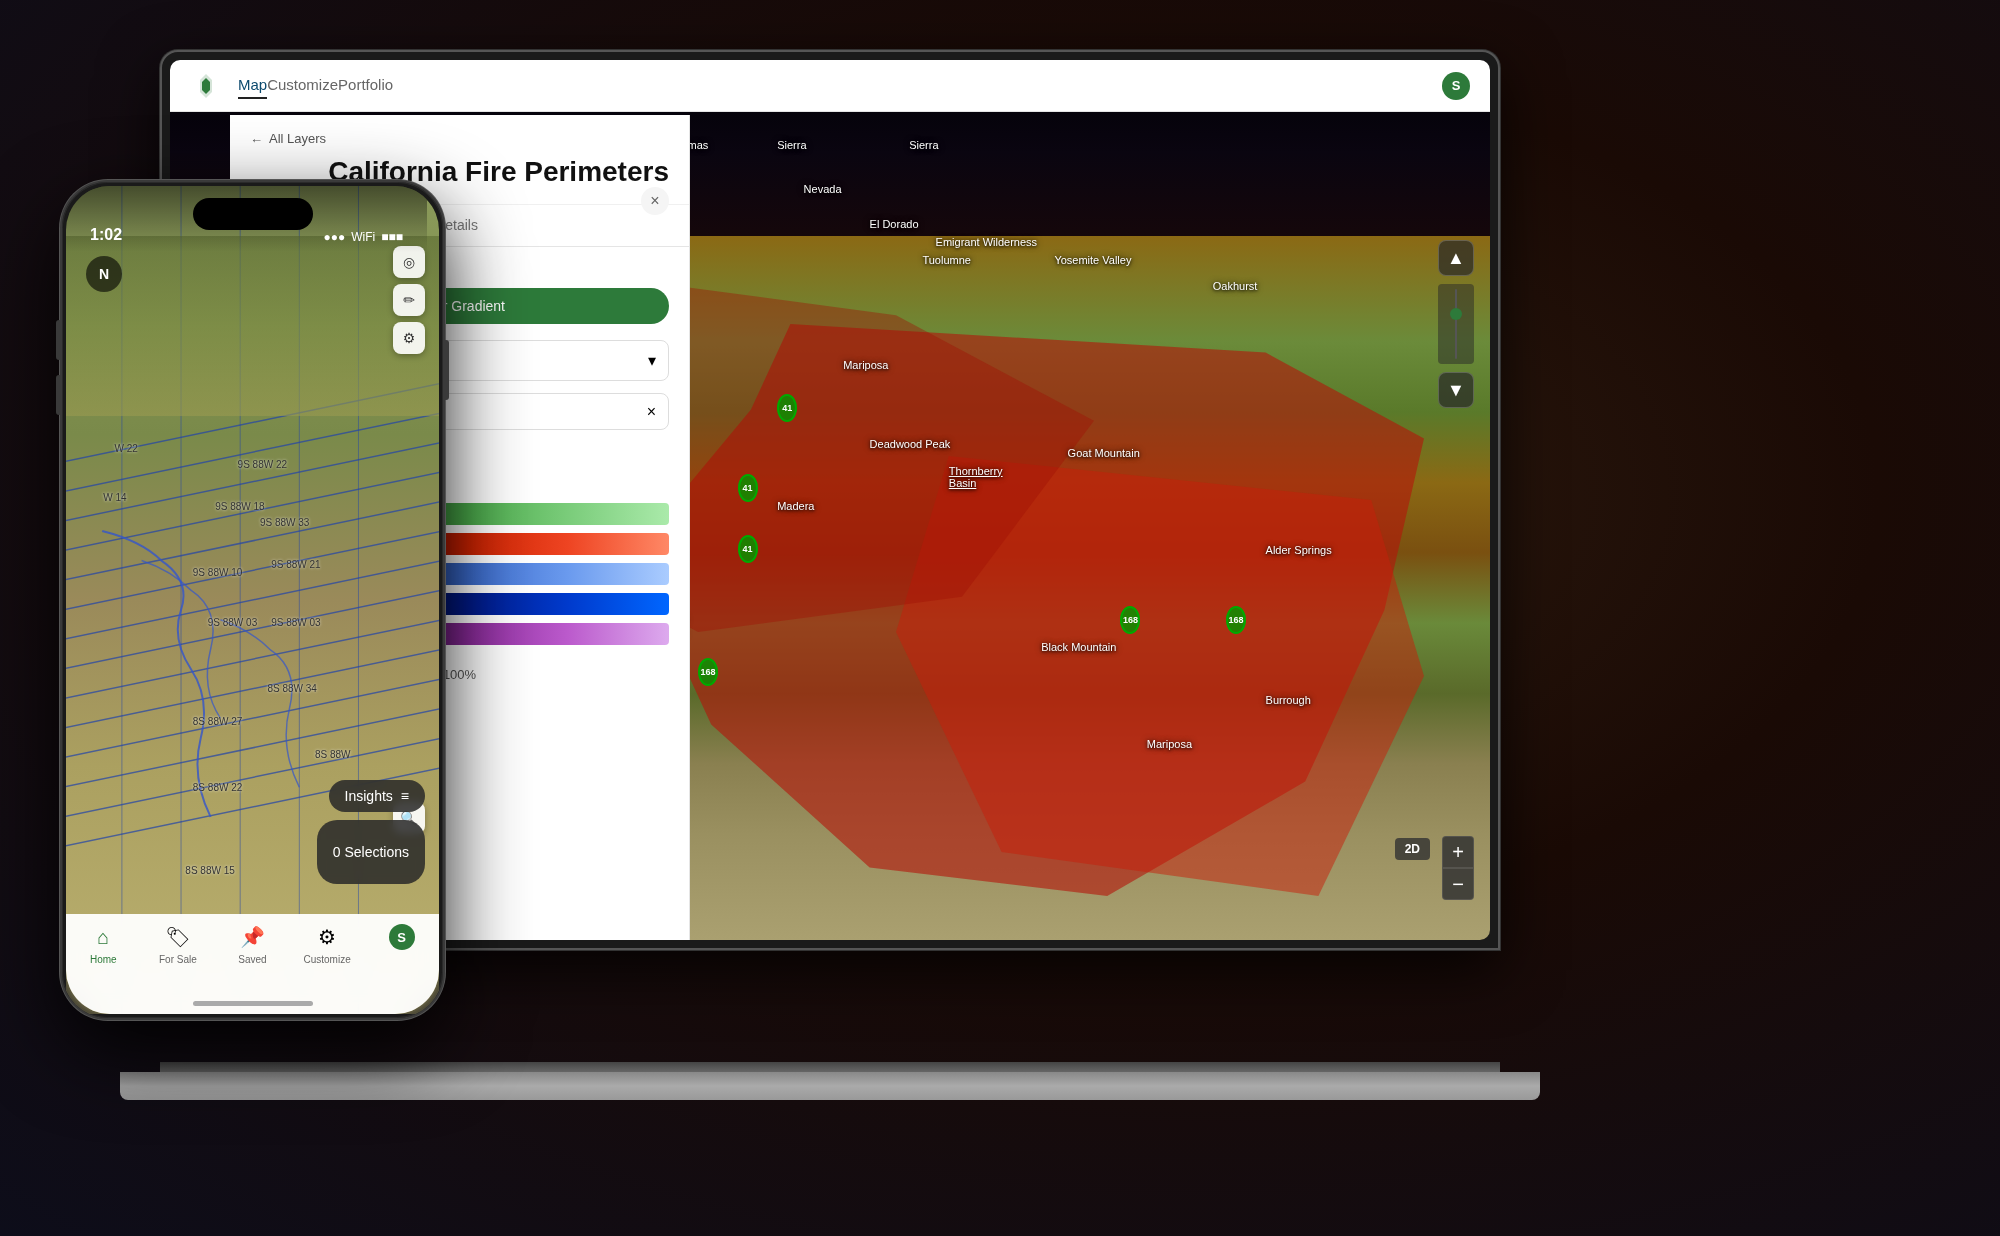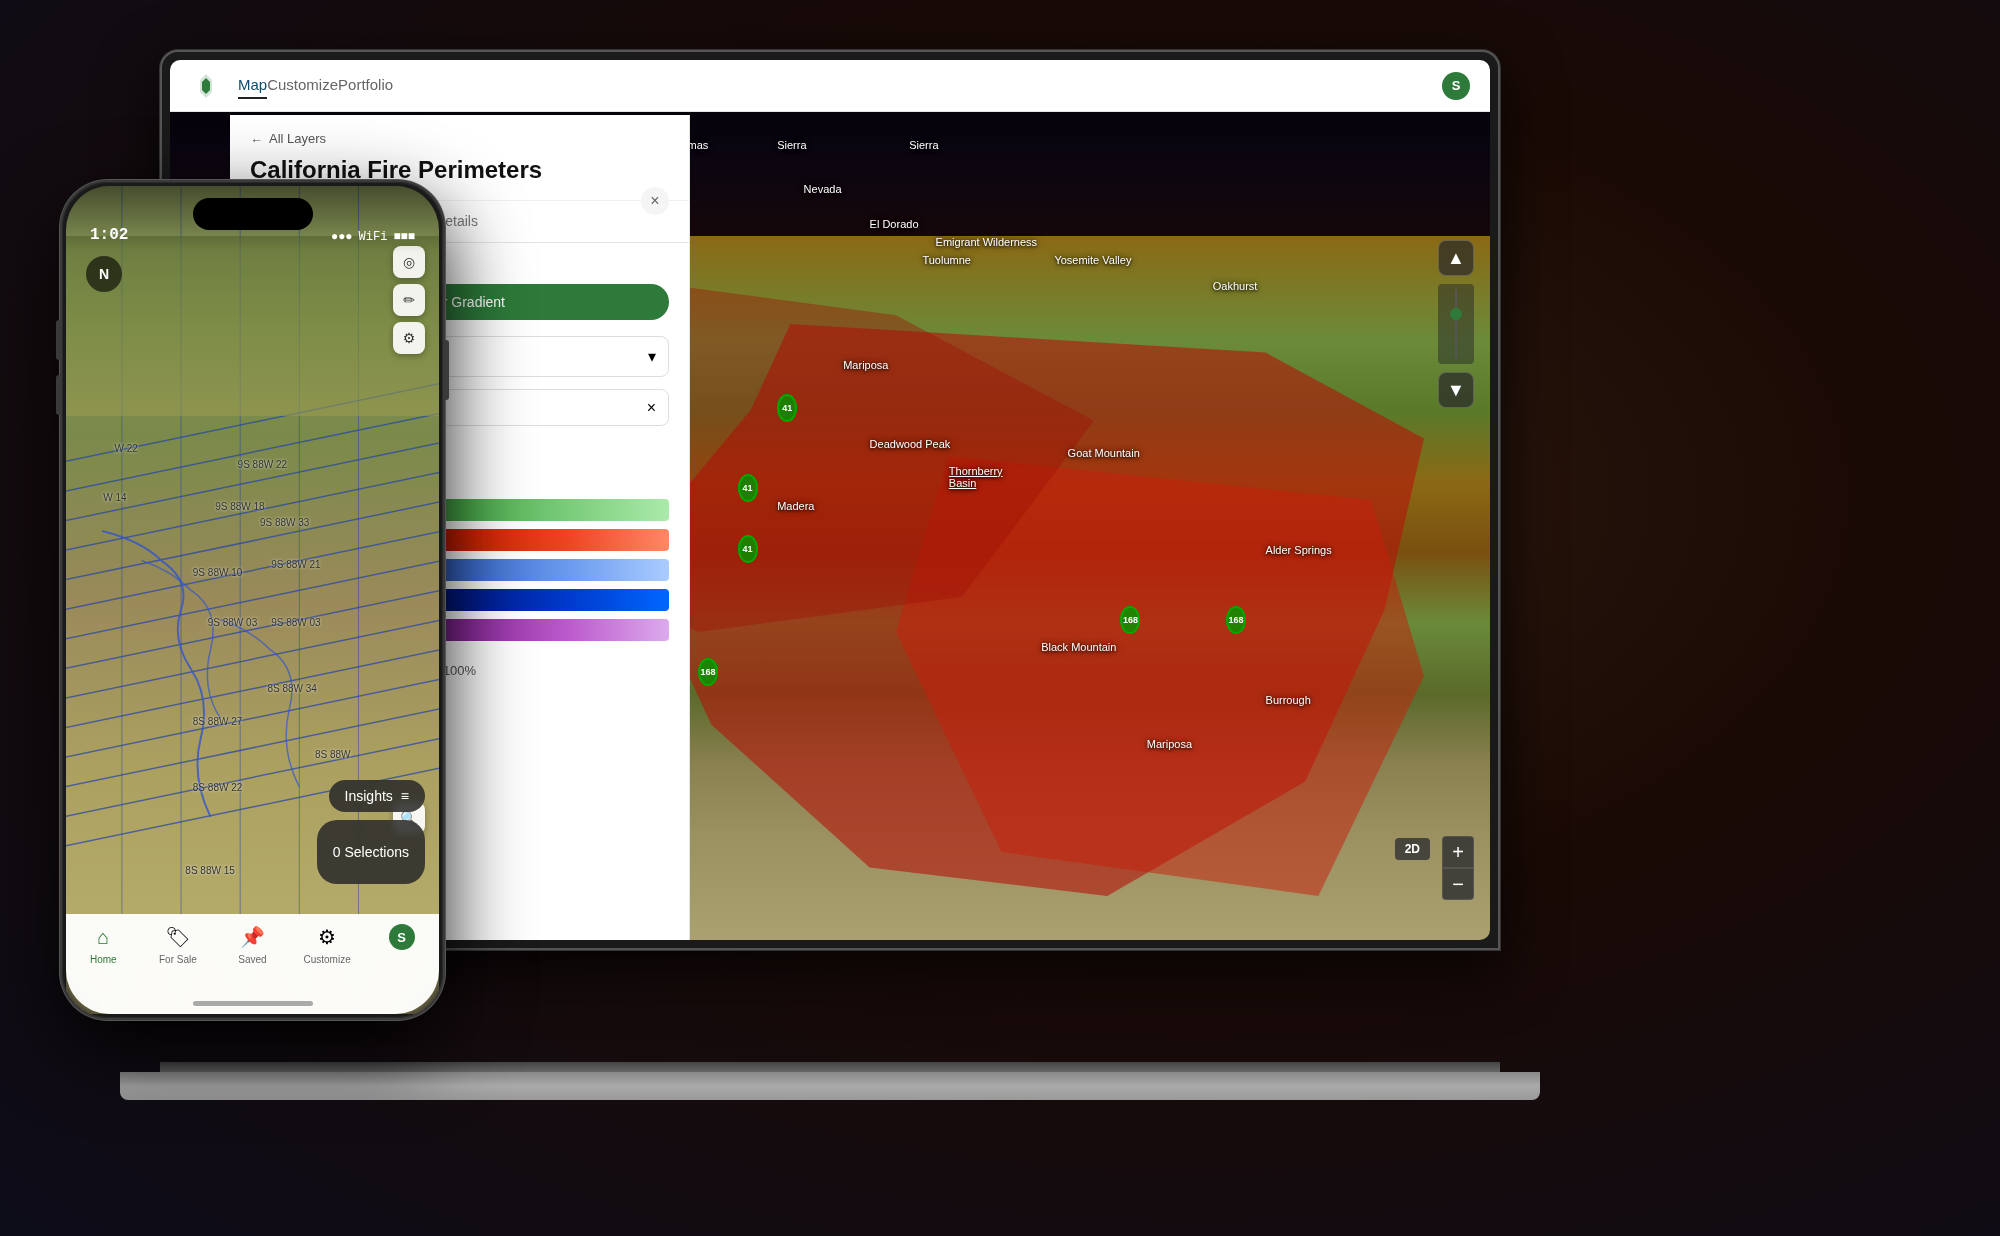--- a/index.html
+++ b/index.html
@@ -241,24 +241,25 @@
       display: flex;
       align-items: center;
       gap: 6px;
       color: #555;
       font-size: 13px;
       margin-bottom: 10px;
       cursor: pointer;
     }
 
     .layer-title {
-      font-size: 24px;
+      font-size: 28px;
       font-weight: 700;
       color: #111;
       margin-bottom: 4px;
+      text-align: right;
     }
 
     .close-btn {
       position: absolute;
       top: 72px;
       right: 20px;
       width: 28px;
       height: 28px;
       border-radius: 50%;
       background: #f5f5f5;
@@ -439,29 +440,28 @@
       border-radius: 44px;
       overflow: hidden;
       background: #000;
     }
 
     
     .phone-status-bar {
       position: absolute;
       top: 0;
       left: 0;
-      right: 0;
+      right: 12px;
       height: 66px;
       display: flex;
       align-items: flex-end;
       padding: 0 24px 8px;
       justify-content: space-between;
       z-index: 30;
       background: linear-gradient(180deg, rgba(0,0,0,0.5) 0%, transparent 100%);
-      font-family: Liberation Mono, monospace;
     }
 
     .phone-time {
       color: white;
       font-size: 16px;
       font-weight: 600;
     }
 
     .phone-icons {
       display: flex;

